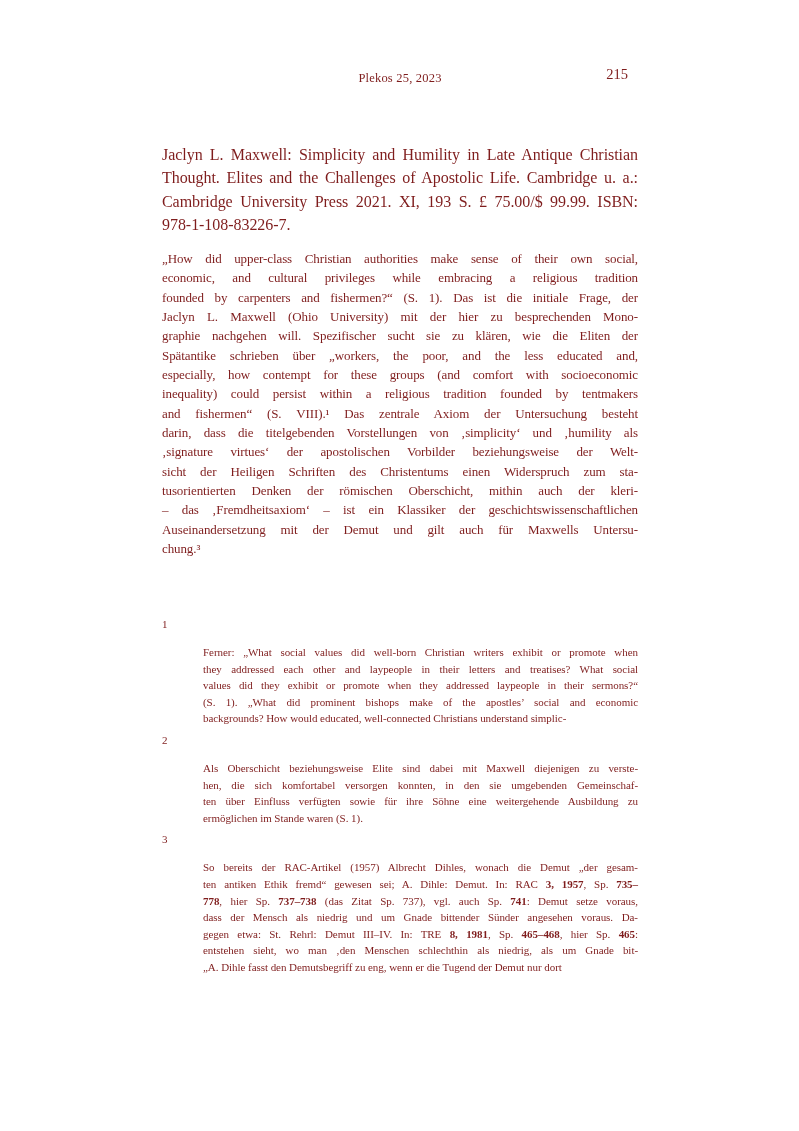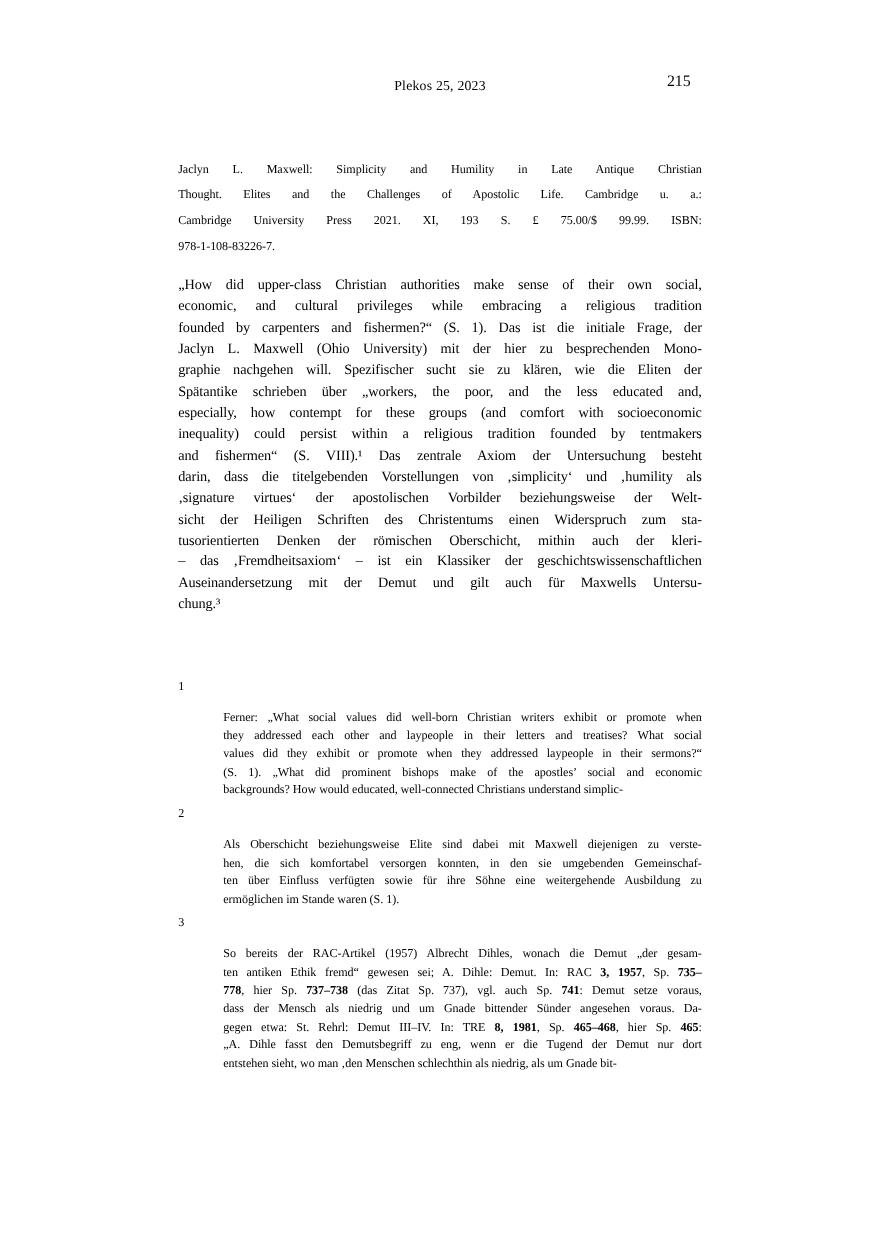--- a/index.html
+++ b/index.html
@@ -2,41 +2,41 @@
 <html><head>
 <meta charset="utf-8">
 <style>
   html, body { margin: 0; padding: 0; background: #ffffff; }
   .page {
     position: relative;
     width: 799px;
     height: 1131px;
     background: #ffffff;
     font-family: "Liberation Serif", "DejaVu Serif", serif;
-    color: #000000;
+    color: #7f1d1d;
     overflow: hidden;
   }
   .col { position: absolute; left: 162px; width: 476px; }
 
   .header-journal {
     top: 71px;
     text-align: center;
     font-size: 12.5px;
     letter-spacing: 0.2px;
   }
   .page-num {
     position: absolute;
     right: 171px;
     top: 66px;
     font-size: 14.5px;
   }
 
   .heading {
     top: 143px;
-    font-size: 11px;
+    font-size: 16px;
     line-height: 23.3px;
     letter-spacing: -0.05px;
   }
 
   .bodytext {
     top: 249px;
     font-size: 13px;
     line-height: 19.35px;
     letter-spacing: -0.1px;
   }
@@ -114,19 +114,19 @@
     </div>
 
     <div class="fn">
       <div class="fn-marker">3</div>
       <div class="fn-body">
           <div class="tline">So bereits der RAC-Artikel (1957) Albrecht Dihles, wonach die Demut „der gesam-</div>
           <div class="tline"><span>ten antiken Ethik fremd“ gewesen sei; A. Dihle: Demut. In: RAC </span><span class="b">3, 1957</span><span>, Sp. </span><span class="b">735–</span></div>
           <div class="tline"><span class="b">778</span><span>, hier Sp. </span><span class="b">737–738</span><span> (das Zitat Sp. 737), vgl. auch Sp. </span><span class="b">741</span><span>: Demut setze voraus,</span></div>
           <div class="tline">dass der Mensch als niedrig und um Gnade bittender Sünder angesehen voraus. Da-</div>
           <div class="tline"><span>gegen etwa: St. Rehrl: Demut III–IV. In: TRE </span><span class="b">8, 1981</span><span>, Sp. </span><span class="b">465–468</span><span>, hier Sp. </span><span class="b">465</span><span>:</span></div>
+          <div class="tline">entstehen sieht, wo man ‚den Menschen schlechthin als niedrig, als um Gnade bit-</div>
           <div class="tline">„A. Dihle fasst den Demutsbegriff zu eng, wenn er die Tugend der Demut nur dort</div>
-          <div class="tline">entstehen sieht, wo man ‚den Menschen schlechthin als niedrig, als um Gnade bit-</div>
         </div>
     </div>
 
   </div>
 </div>
 
 </body></html>

